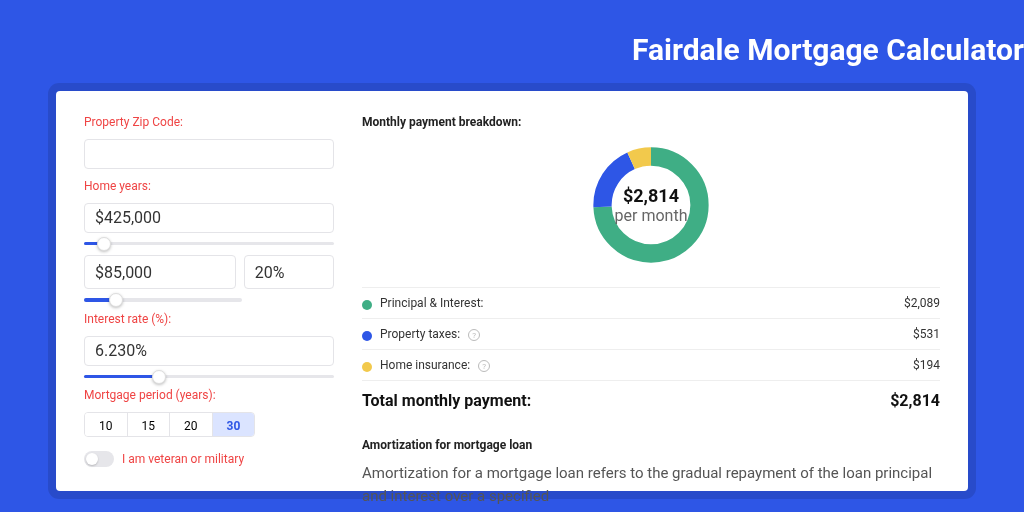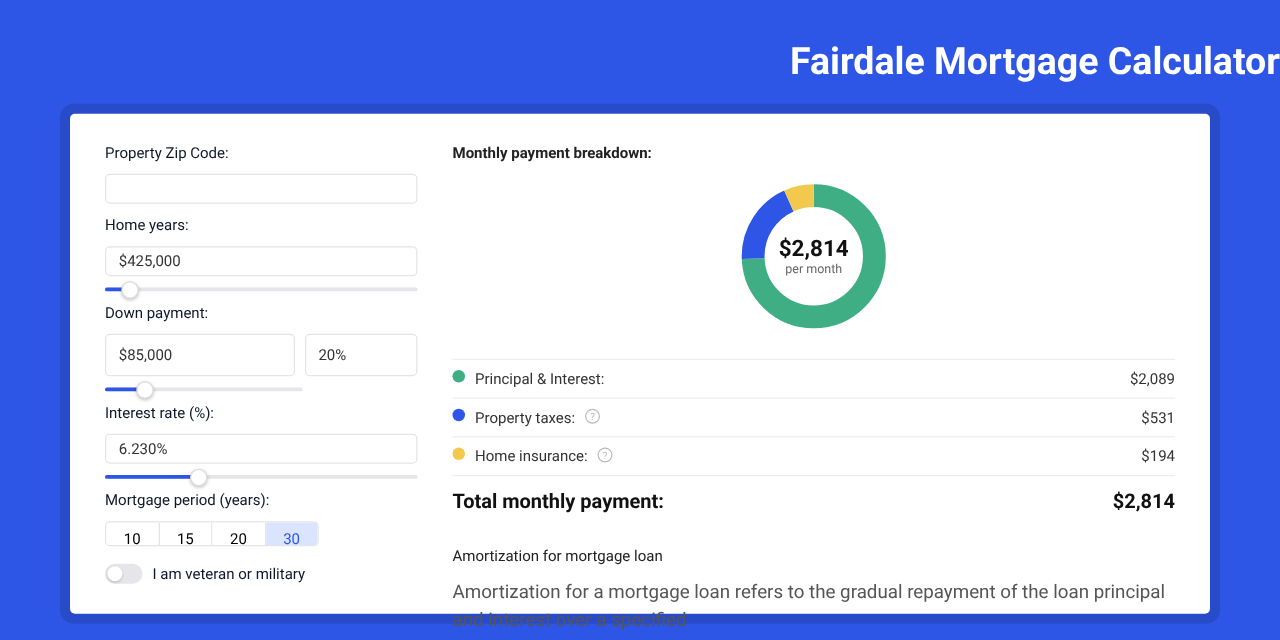--- a/index.html
+++ b/index.html
@@ -1,71 +1,70 @@
 <!DOCTYPE html>
 <html><head>
 <meta charset="utf-8">
 <style>
   *{box-sizing:border-box;margin:0;padding:0;font-family:-apple-system,BlinkMacSystemFont,"Segoe UI",Roboto,Arial,sans-serif}
   body{width:1024px;height:512px;background:#2e56e6;overflow:hidden}
   .title{color:#fff;text-align:right;font-size:30px;font-weight:700;padding:32px 0 24px}
   .card{background:#fff;margin:0 56px;border-radius:4px;height:400px;display:flex;padding:24px 28px;gap:28px;box-shadow:0 0 0 8px rgba(0,0,0,.12)}
   .left{width:250px;display:flex;flex-direction:column;gap:10px}
-  .lbl{font-size:12px;color:#0f172a}
-  .inp{width:100%;height:34px;border:1px solid #e4e4e8;border-radius:4px;padding:0 10px;font-size:12px;color:#333}
+  .lbl{font-size:12px;color:#ef4444}
+  .inp{width:100%;height:34px;border:1px solid #e4e4e8;border-radius:4px;padding:0 10px;font-size:16px;color:#333}
   .row{display:flex;gap:8px}
   .row .inp:first-child{flex:1.9}
   .row .inp:last-child{flex:1}
   .slider{position:relative;height:4px;background:#e6e6ea;border-radius:2px;margin-top:-1px}
   .slider .fill{position:absolute;left:0;top:0;bottom:0;background:#2e56e6;border-radius:2px}
   .slider .thumb{position:absolute;top:50%;width:14px;height:14px;border-radius:50%;background:#fff;border:1px solid #ddd;box-shadow:0 1px 3px rgba(0,0,0,.25);transform:translate(-50%,-50%)}
   .terms{display:flex;gap:0;border:1px solid #e4e4e8;border-radius:4px;overflow:hidden;width:max-content}
   .term{font-size:12px;padding:6px 14px;border-right:1px solid #e4e4e8;cursor:pointer;background:#fff}
   .term:last-child{border-right:none}
-  .term.active{background:#dbe4ff;color:#2e56e6;font-weight:400}
+  .term.active{background:#dbe4ff;color:#2e56e6;font-weight:700}
   .toggle-row{display:flex;align-items:center;gap:8px;margin-top:4px}
   .toggle{width:30px;height:16px;background:#e6e6ea;border-radius:10px;position:relative;cursor:pointer}
   .toggle::after{content:"";position:absolute;left:2px;top:2px;width:12px;height:12px;background:#fff;border-radius:50%;box-shadow:0 1px 2px rgba(0,0,0,.2)}
   .right{flex:1;display:flex;flex-direction:column}
   .sect-title{font-size:12px;font-weight:700;color:#222;margin-bottom:8px}
   .donut-wrap{display:flex;justify-content:center;padding:4px 0 18px}
   .donut{width:128px;height:128px;position:relative}
   .donut svg{width:128px;height:128px;transform:rotate(-90deg)}
   .donut-center{position:absolute;inset:0;display:flex;flex-direction:column;align-items:center;justify-content:center}
   .donut-amt{font-size:18px;font-weight:700;color:#111}
-  .donut-sub{font-size:10px;color:#666}
+  .donut-sub{font-size:16px;color:#666}
   .legend{display:flex;flex-direction:column;border-top:1px solid #eee}
   .lg-row{display:flex;align-items:center;justify-content:space-between;padding:8px 0;border-bottom:1px solid #eee;font-size:12px;color:#333}
-  .lg-left{display:flex;align-items:flex-start;gap:8px}
+  .lg-left{display:flex;align-items:flex-end;gap:8px}
   .dot{width:10px;height:10px;border-radius:50%}
   .info{width:12px;height:12px;border:1px solid #bbb;border-radius:50%;display:inline-flex;align-items:center;justify-content:center;font-size:8px;color:#bbb}
   .total-row{display:flex;justify-content:space-between;padding:10px 0;font-size:16px;font-weight:700;color:#111}
   .amort{margin-top:18px}
-  .amort-title{font-size:12px;font-weight:400;color:#222;margin-bottom:10px}
+  .amort-title{font-size:12px;font-weight:700;color:#222;margin-bottom:10px}
   .amort-text{font-size:15px;color:#555;line-height:1.5}
 </style>
 </head>
 <body>
 
 <div class="title">Fairdale Mortgage Calculator</div>
 
 <div class="card">
   <div class="left">
 
     <div class="lbl">Property Zip Code:</div>
     <input class="inp" value="" style="">
 
     <div class="lbl">Home years:</div>
     <input class="inp" value="$425,000" style="">
     <div class="slider">
       <div class="fill" id="fill-hp" style="width: 8%;"></div>
         <div class="thumb" id="th-hp" style="left: 8%;"></div>
     </div>
 
-    <div class="lbl">Down payment:</div>
     <div class="row">
       <input class="inp" value="$85,000" style="">
       <input class="inp" value="20%" style="">
     </div>
     <div class="slider" style="width:63%">
       <div class="fill" id="fill-dp" style="width: 20%;"></div>
         <div class="thumb" id="th-dp" style="left: 20%;"></div>
     </div>
 
     <div class="lbl">Interest rate (%):</div>

